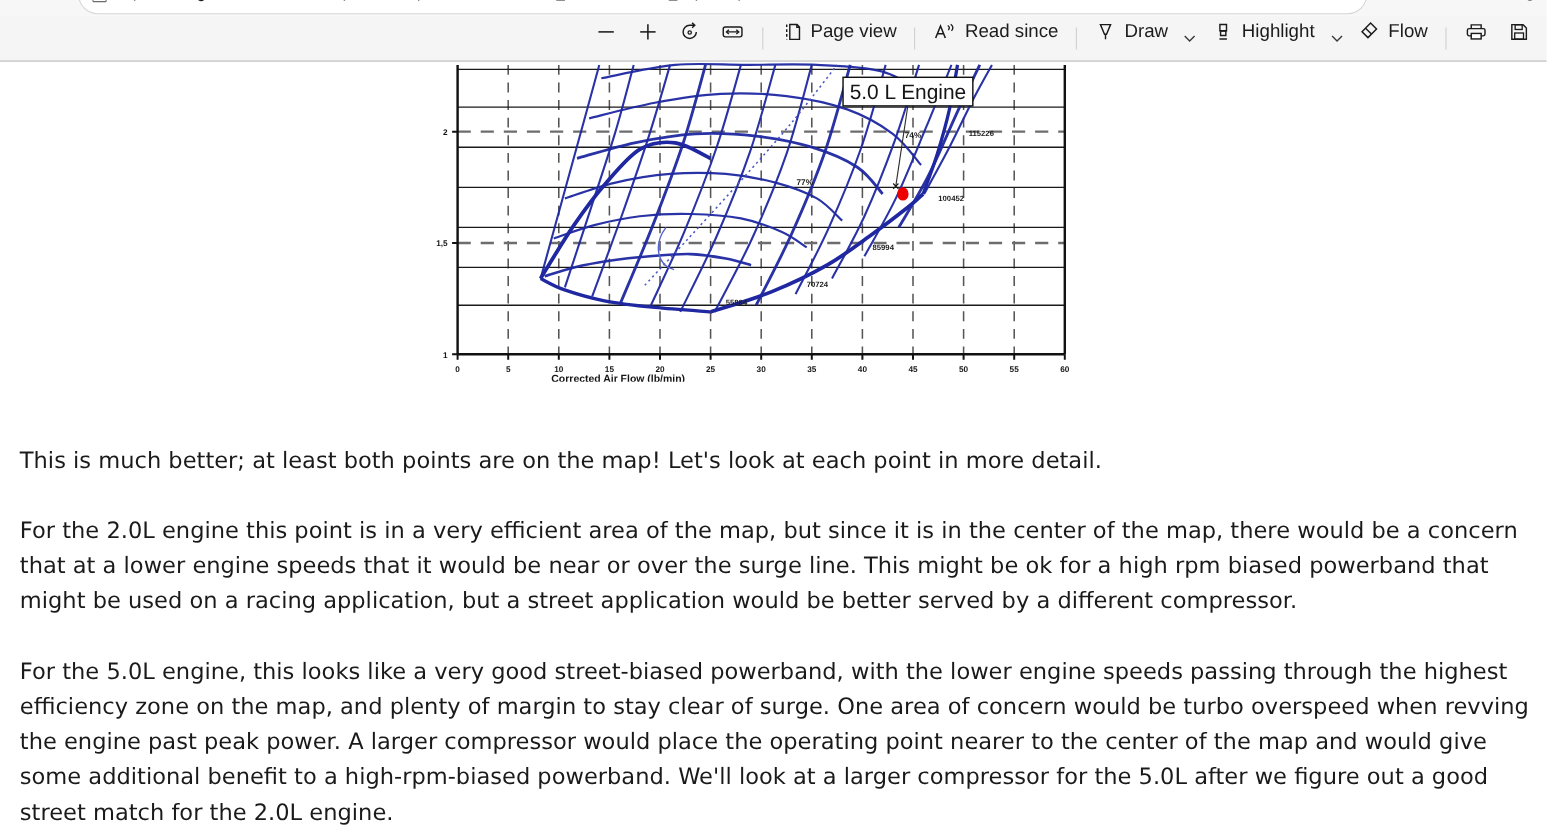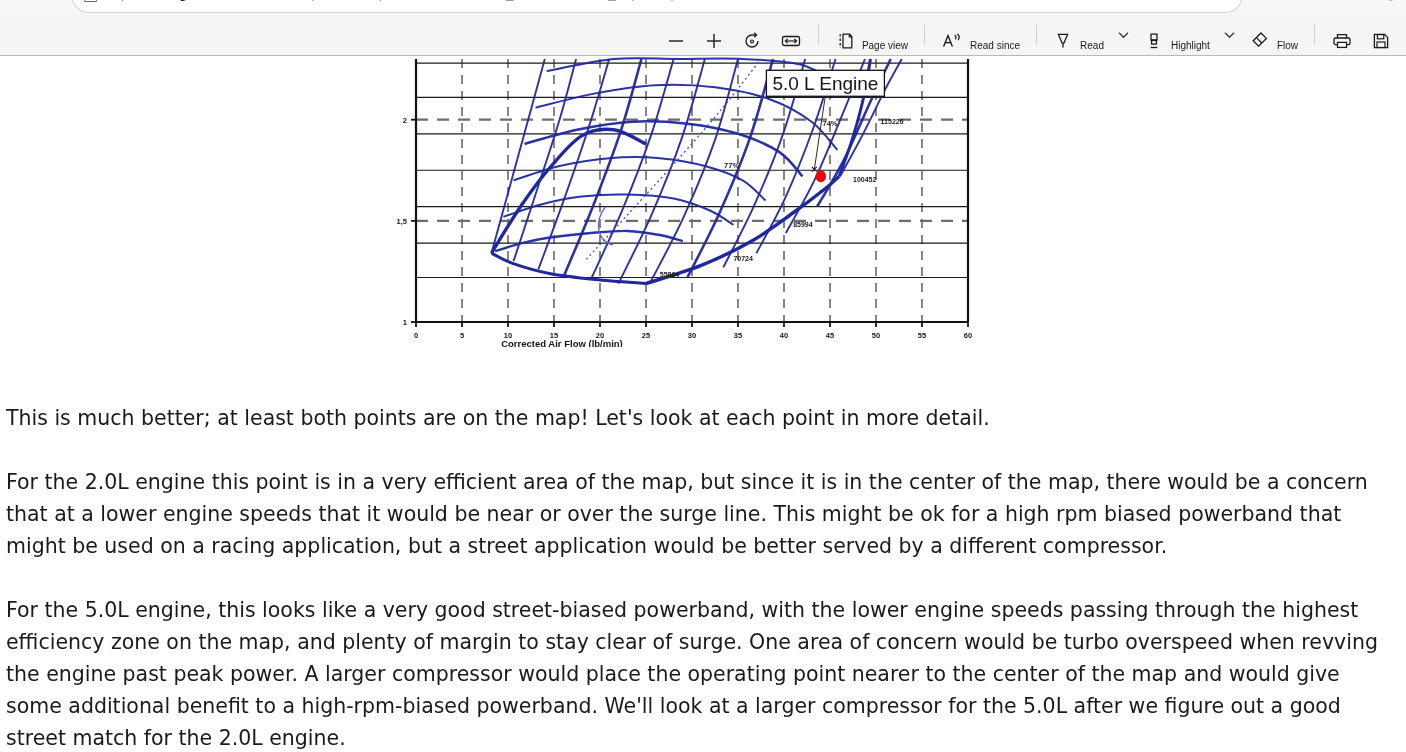--- a/index.html
+++ b/index.html
@@ -48,24 +48,24 @@
   #pdf-toolbar {
     position: absolute; top: 14px; left: 0;
     width: 1406px; height: 42px;
     background: #f5f5f5;
     border-bottom: 1px solid #b9b9b9;
     display: flex; align-items: center; justify-content: flex-end;
     box-sizing: border-box;
     padding-right: 6px;
   }
   .tb-btn {
-    display: flex; align-items: flex-end; gap: 7px;
+    display: flex; align-items: flex-start; gap: 7px;
     height: 32px; padding: 0 9px;
     border-radius: 4px; cursor: default;
-    color: #1b1b1b; font-size: 10px;
+    color: #1b1b1b; font-size: 17px;
     white-space: nowrap;
   }
   .tb-icon { display: inline-flex; align-items: center; justify-content: center; }
   .tb-sep {
     width: 1px; height: 20px; background: #cfcfcf;
     margin: 0 7px;
   }
   .tb-caret {
     display: flex; align-items: center; justify-content: center;
     width: 22px; height: 32px; border-radius: 4px;
@@ -90,21 +90,21 @@
 
   
   #prose {
     position: absolute; left: 0px; top: 345px;
     width: 1406px;
     font-size: 20.5px;
     line-height: 32px;
     color: #1a1a1a;
     font-family: "DejaVu Sans", sans-serif;
   }
-  #prose p { margin: 0 0 32px 4px; padding: 0 6px 0 2px; }
+  #prose p { margin: 0 0 32px 16px; padding: 0 6px 0 2px; }
   #prose p:last-child { margin-bottom: 0; }
 </style>
 </head>
 <body>
 
 <div id="addressbar-strip">
   <span class="ab-left-icons">◂  ⛶</span>
   <div class="ab-pill">
     <span class="ab-doc-icon"></span>
     <span class="ab-url"><span>https://www.</span><b>garrettmotion.com</b><span>/wp-content/uploads/2019/10/GAM_Turbo-Tech-103_Expert-1.pdf</span></span>
@@ -182,21 +182,21 @@
 
   <div class="tb-sep"></div>
 
   <div class="tb-btn">
     <span class="tb-icon">
       <svg width="20" height="20" viewBox="0 0 20 20">
         <path d="M5.4 3.4 L14.6 3.4 L10.9 12.1 L9.1 12.1 Z" fill="none" stroke="#1b1b1b" stroke-width="1.3"></path>
         <line x1="10" y1="12.4" x2="10" y2="16.6" stroke="#1b1b1b" stroke-width="1.3"></line>
       </svg>
     </span>
-    <span>Read</span>
+    <span>Draw</span>
   </div>
   <div class="tb-caret">
     <svg width="11" height="8" viewBox="0 0 11 8">
         <path d="M1 1.8 L5.5 6.3 L10 1.8" fill="none" stroke="#3a3a3a" stroke-width="1.3"></path>
       </svg>
   </div>
 
   <div class="tb-btn">
     <span class="tb-icon">
       <svg width="20" height="20" viewBox="0 0 20 20">

